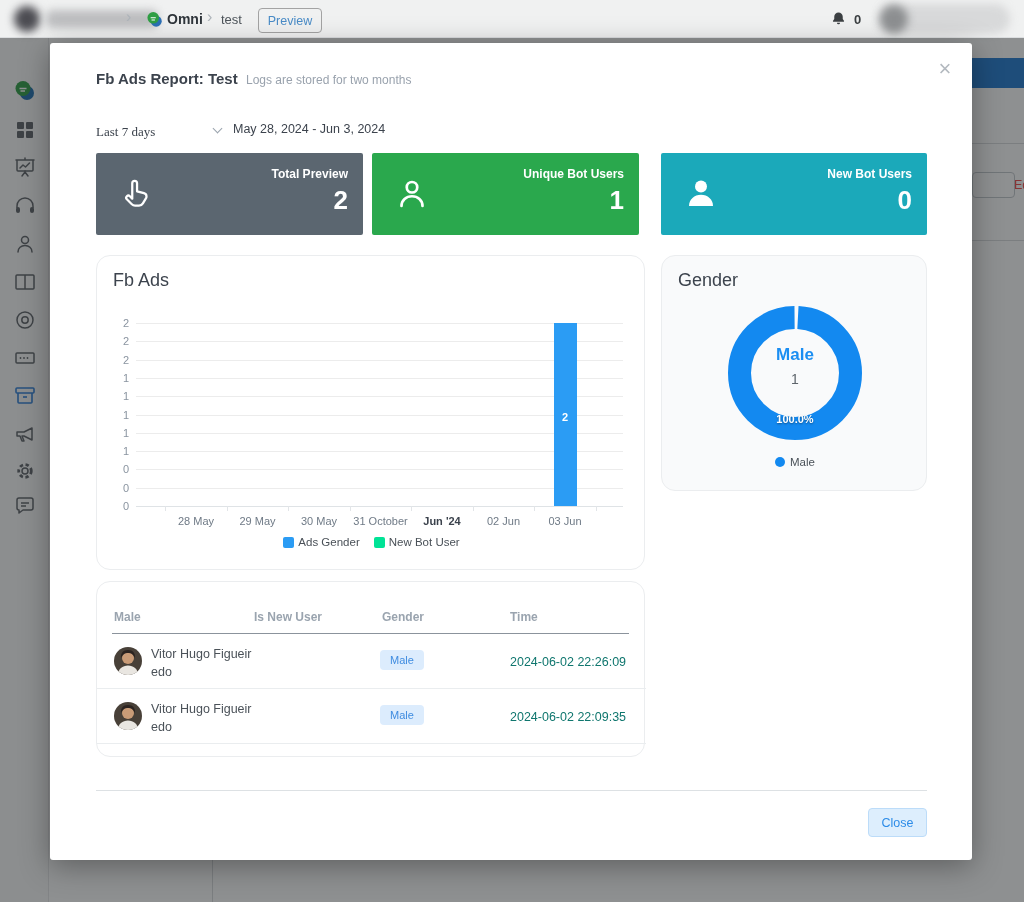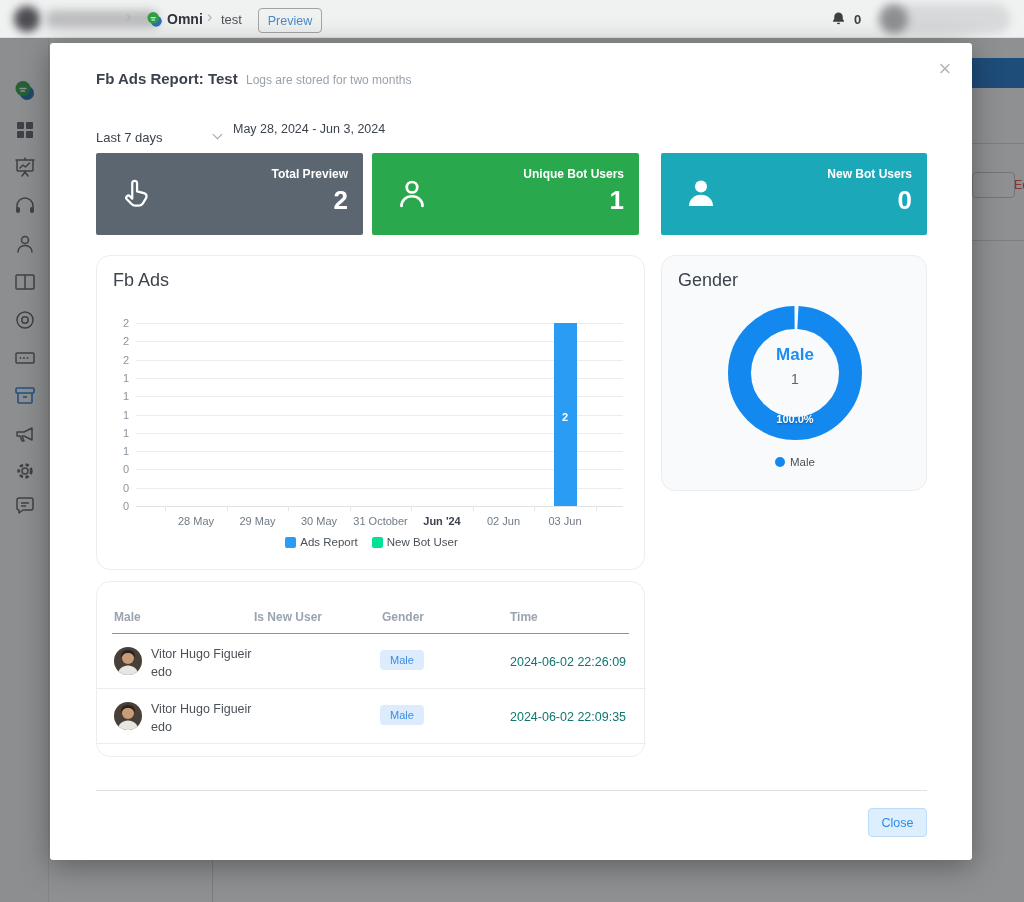--- a/index.html
+++ b/index.html
@@ -48,21 +48,21 @@
   
   #modal { position:absolute; left:50px; top:43px; width:922px; height:817px;
     background:#fff; border-radius:3px; box-shadow:0 6px 30px rgba(0,0,0,.35); z-index:5; }
   #modal-close { position:absolute; right:15px; top:14px; width:24px; height:24px;
     border:none; background:transparent; color:#b3b9bf; font-size:22px; line-height:22px;
     cursor:pointer; font-family:inherit; }
   #modal-title { position:absolute; left:46px; top:27px; font-size:15px; font-weight:bold; color:#3c434d; }
   #modal-subtitle { position:absolute; left:196px; top:30px; font-size:12px; color:#99a2ad; }
 
   #filter-row { position:absolute; left:46px; top:78px; height:20px; }
-  #date-preset { position:absolute; left:0; top:7px; width:132px; cursor:pointer; }
+  #date-preset { position:absolute; left:0; top:1px; width:132px; cursor:pointer;font-family:Liberation Serif, serif; }
   #date-preset-label { font-size:13px; color:#3c434d; }
   .chev-down { position:absolute; left:118px; top:3px; width:7px; height:7px;
     border-right:1.5px solid #9aa3ad; border-bottom:1.5px solid #9aa3ad; transform:rotate(45deg); }
   #date-range { position:absolute; left:137px; top:1px; font-size:12.5px; color:#3c434d; white-space:nowrap; }
 
   
   .stat-card { position:absolute; top:110px; height:82px; border-radius:2px; color:#fff; }
   #stat-0 { left:46px;  width:267px; background:#5b6670; }
   #stat-1 { left:322px; width:267px; background:#2aa84d; }
   #stat-2 { left:611px; width:266px; background:#1ba9ba; }
@@ -316,21 +316,21 @@
         <div class="x-tick" style="left: 336.75px;"></div>
         <div class="x-tick" style="left: 398.25px;"></div>
         <div class="x-tick" style="left: 459.75px;"></div>
         <div class="bar" style="left: 417.5px; top: 0px; height: 183px; background: rgb(43, 156, 244);">
           <span class="bar-label">2</span>
         </div>
       </div>
     <div id="bar-legend">
         <div class="legend-item">
           <span class="legend-marker" style="background: rgb(43, 156, 244);"></span>
-          <span class="legend-text">Ads Report</span>
+          <span class="legend-text">Ads Gender</span>
         </div>
         <div class="legend-item">
           <span class="legend-marker" style="background: rgb(0, 227, 150);"></span>
           <span class="legend-text">New Bot User</span>
         </div>
       </div>
   <div class="y-tick-label" style="top: 61px;">2</div>
       <div class="y-tick-label" style="top: 79.3px;">2</div>
       <div class="y-tick-label" style="top: 97.6px;">2</div>
       <div class="y-tick-label" style="top: 115.9px;">1</div>

